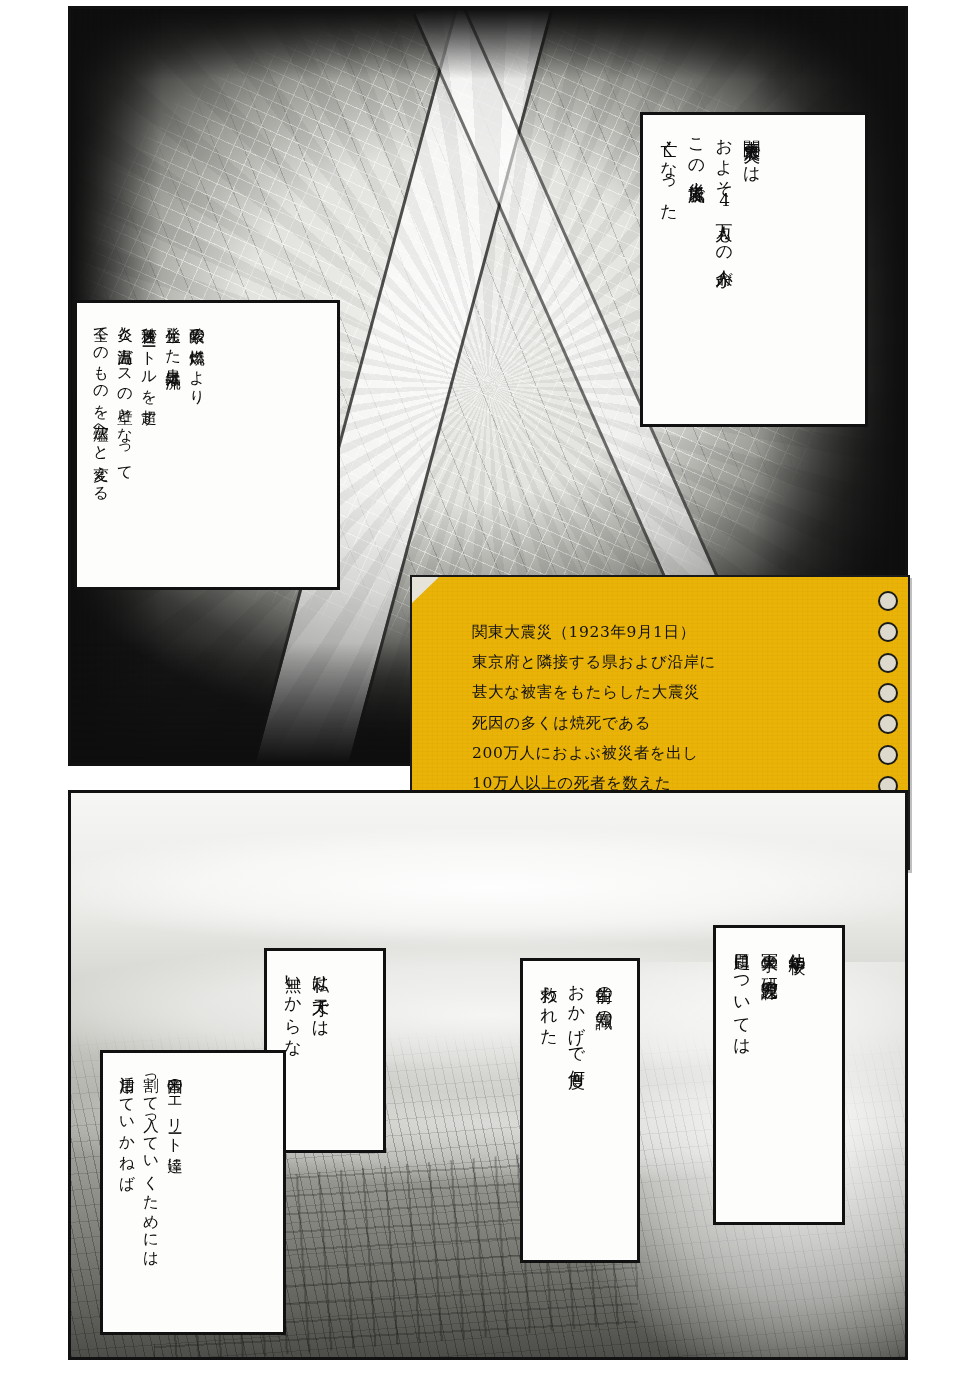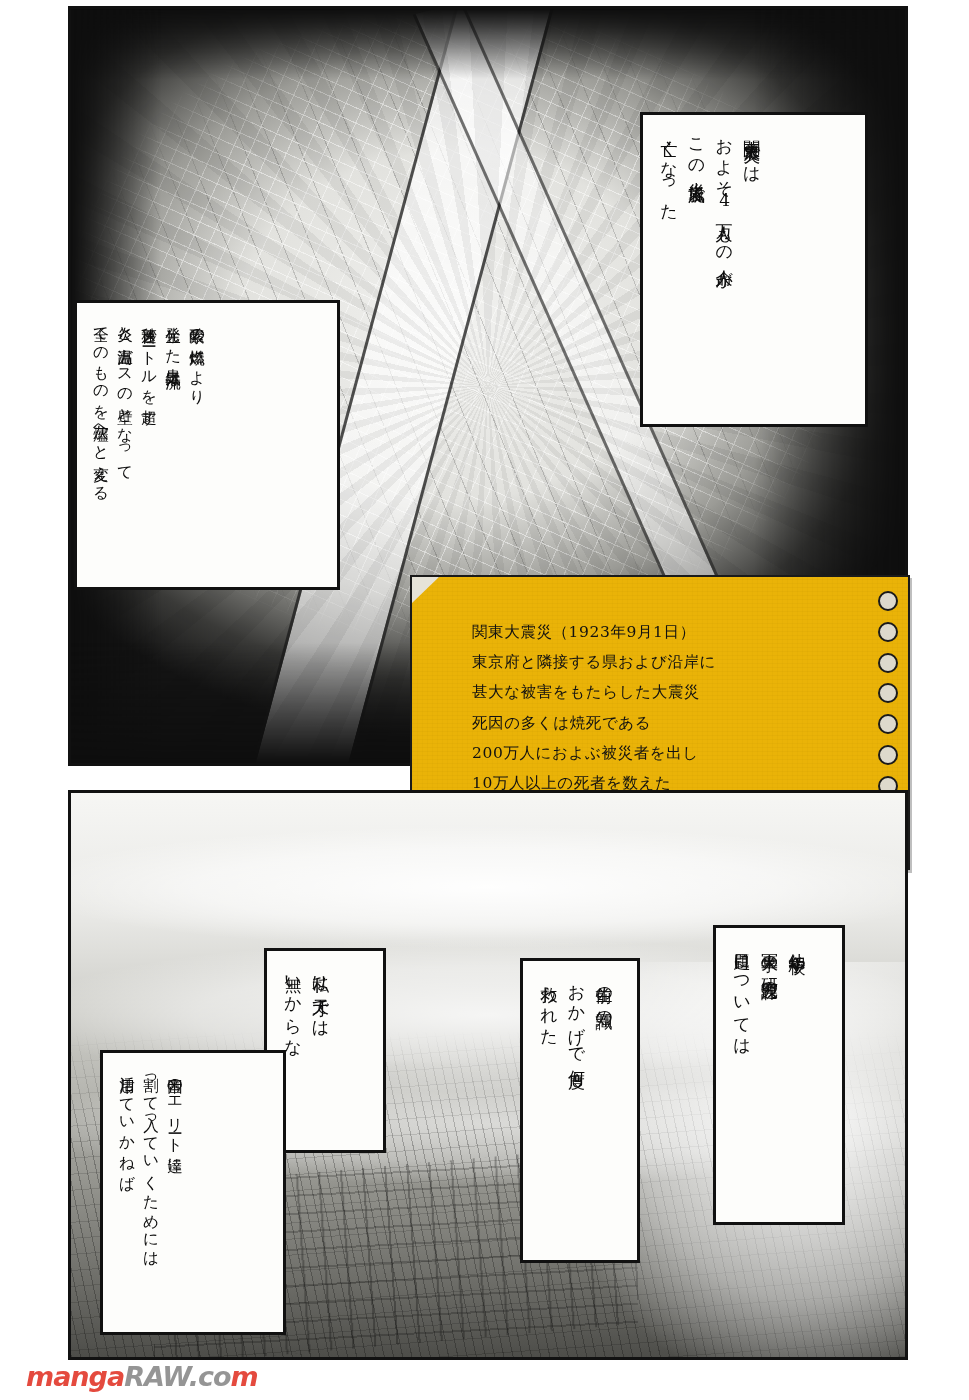--- a/index.html
+++ b/index.html
@@ -354,17 +354,14 @@
     <div class="vtext">私は天才では
 無いからな</div>
   </div>
 
   <div class="box" id="cap-elite">
     <div class="vtext small">帝国のエリート達に
 割って入っていくためには
 活用していかねば</div>
   </div>
 
-  <div id="watermark">
-    <span>manga</span><span class="dim">RAW.co</span><span>m</span>
-  </div>
 
 </div>
 
 </body></html>

